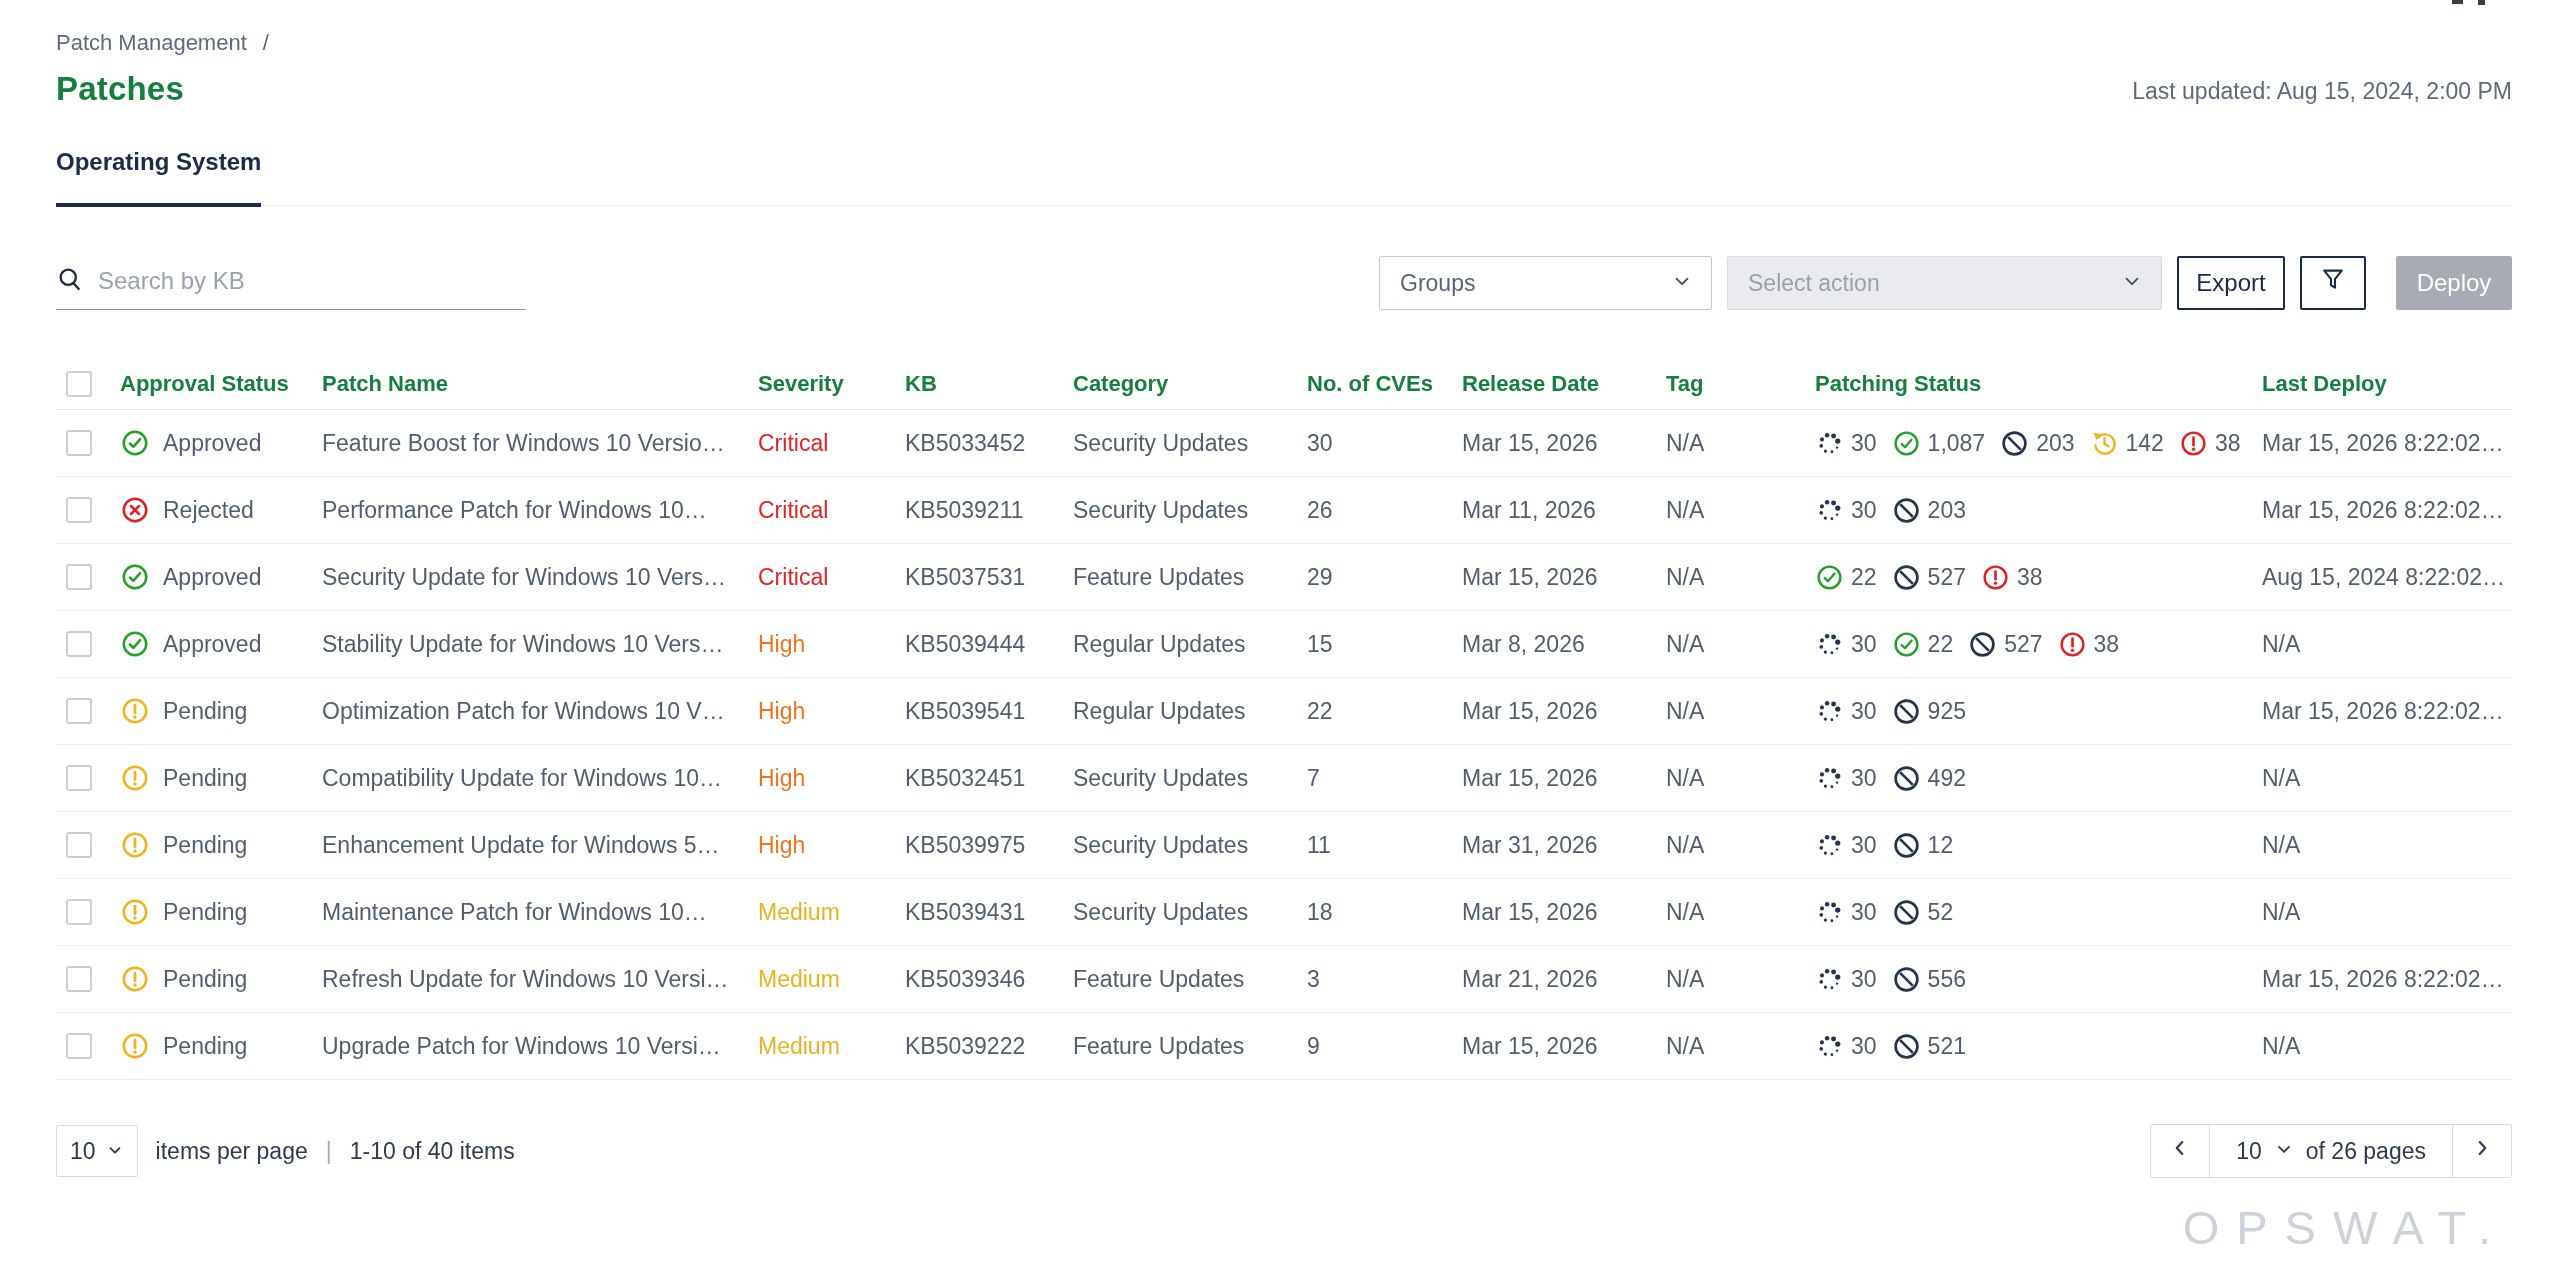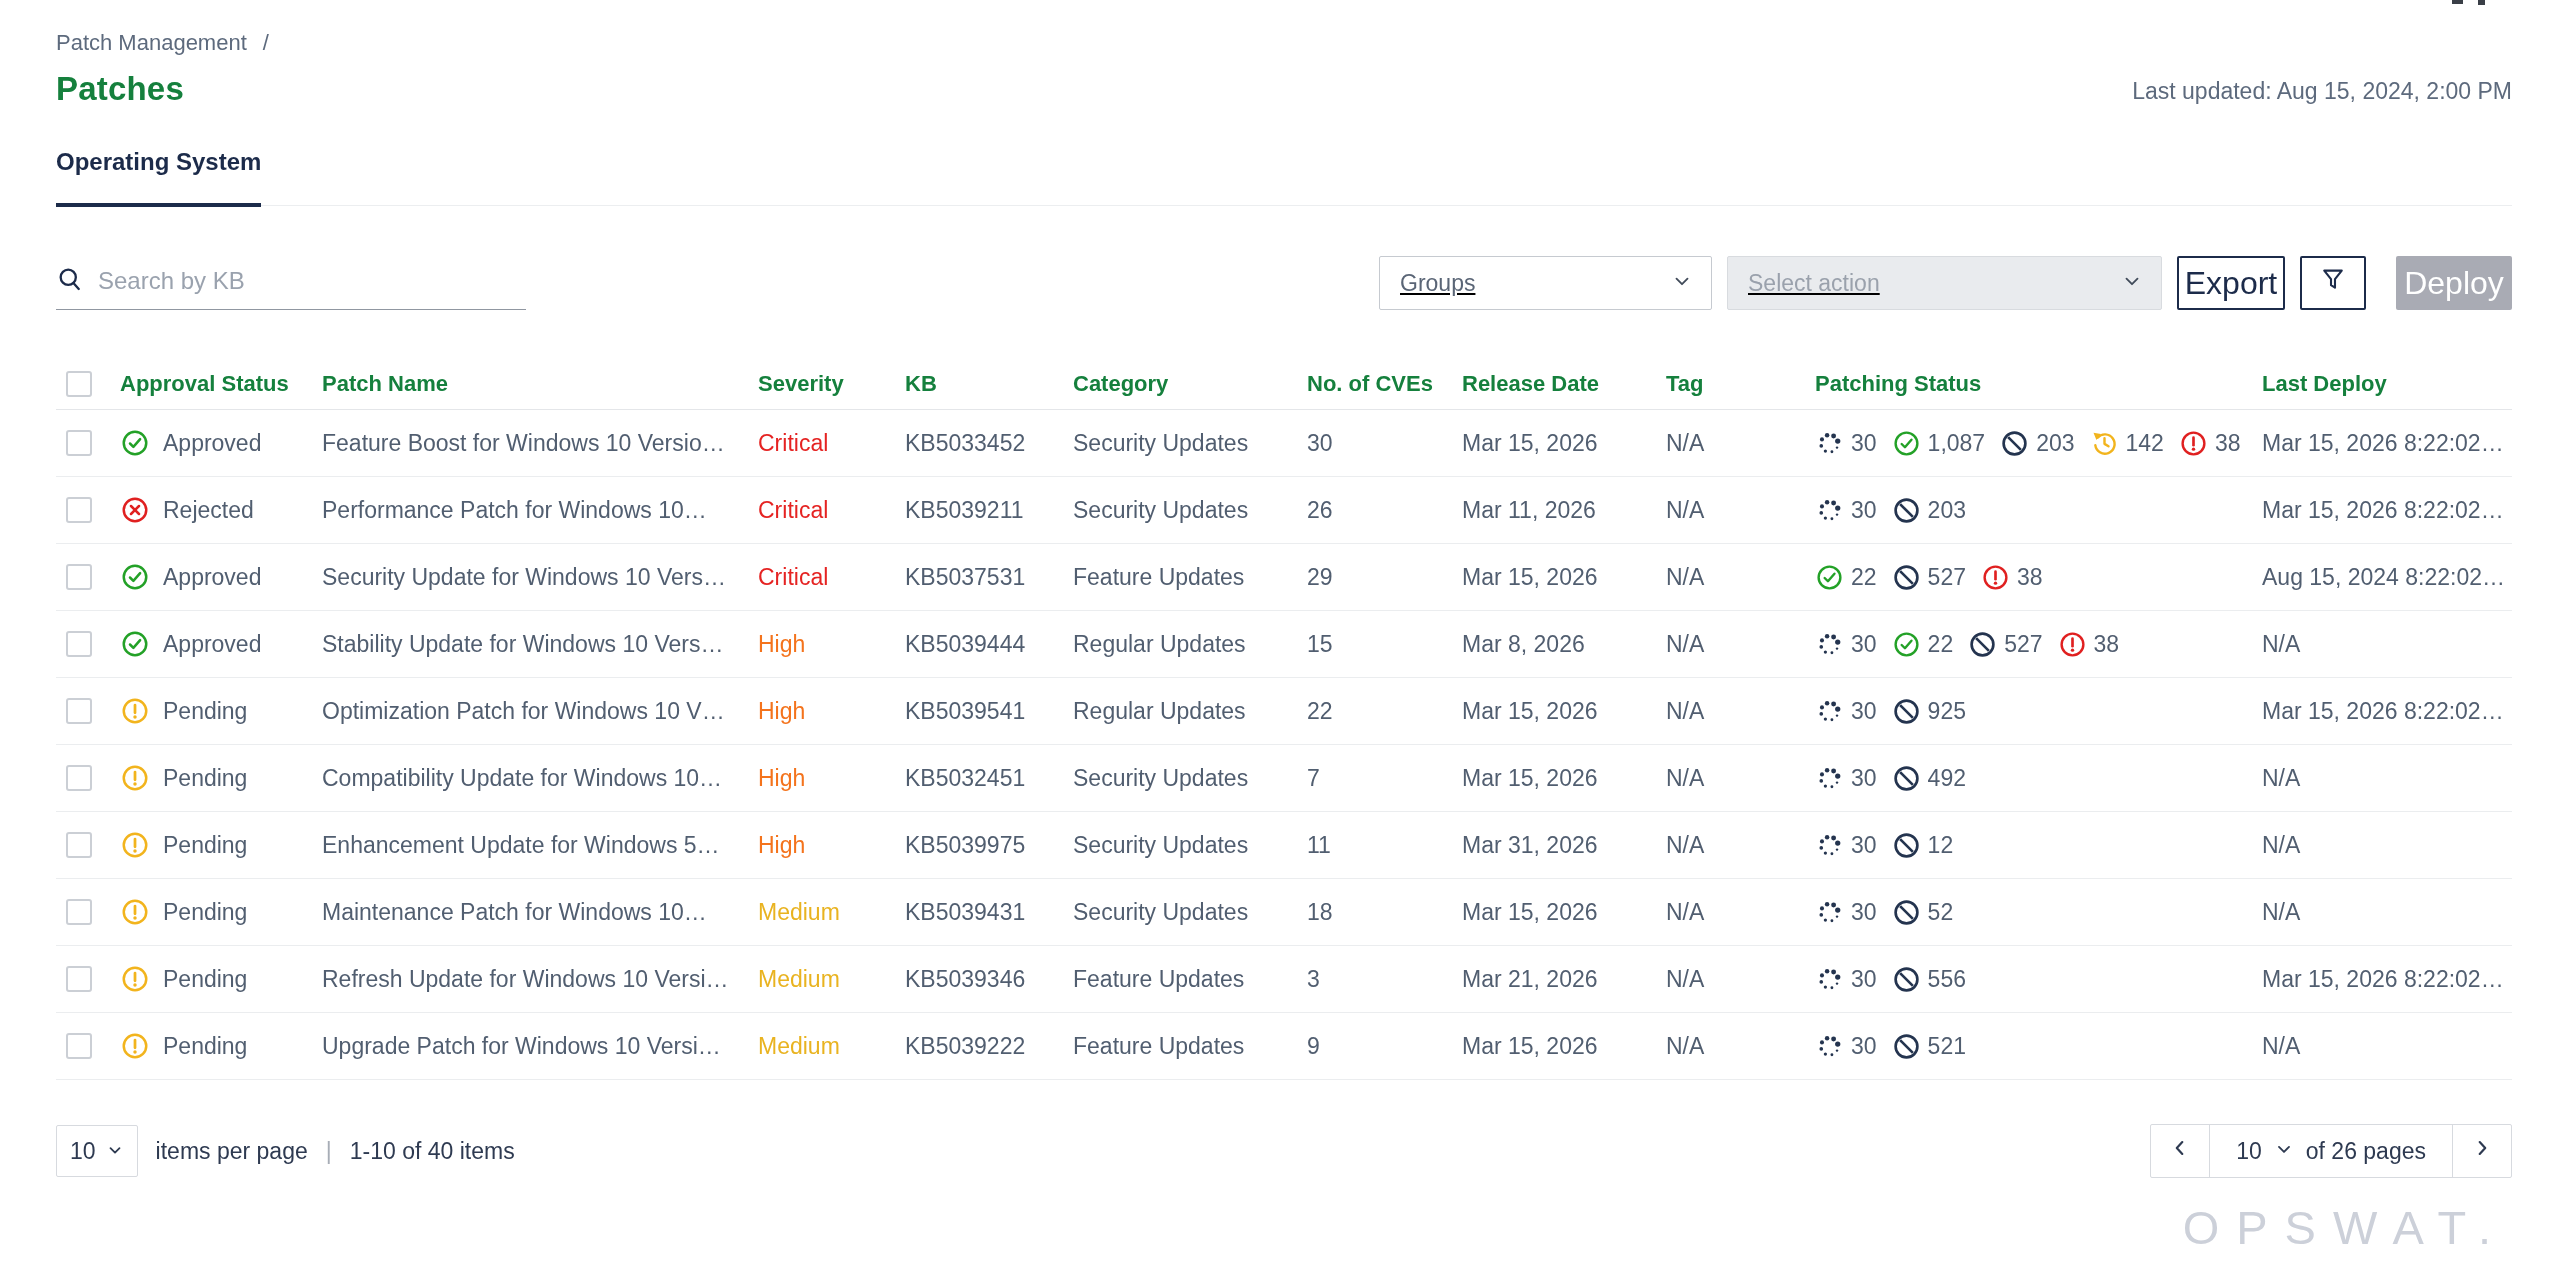--- a/index.html
+++ b/index.html
@@ -21,27 +21,27 @@
     padding-bottom: 27px; border-bottom: 4px solid #1c2b4a; margin-bottom: -2px; }
 
   .toolbar { margin-top: 50px; display: flex; justify-content: space-between; align-items: flex-end; }
   .search { width: 470px; display: flex; align-items: center; gap: 14px;
     border-bottom: 1px solid #9097a1; padding-bottom: 12px; }
   .search input { border: none; outline: none; font-size: 24px; color: #333; width: 100%;
     font-family: inherit; background: transparent; }
   .search input::placeholder { color: #9aa2ae; }
   .toolbar-right { display: flex; align-items: center; gap: 15px; }
   .select-box { height: 54px; display: flex; align-items: center; justify-content: space-between;
-    padding: 0 18px 0 20px; border: 1px solid #c6cad0; border-radius: 2px; background: #fff; text-decoration: underline; }
+    padding: 0 18px 0 20px; border: 1px solid #c6cad0; border-radius: 2px; background: #fff; }
   .select-box .sel-label { font-size: 23px; color: #5a6576; }
   .select-box.groups { width: 333px; }
   .select-box.action { width: 435px; background: #e9ebee; border-color: #d8dbdf; }
   .select-box.action .sel-label { color: #9aa1ac; }
   .btn { height: 54px; display: flex; align-items: center; justify-content: center;
-    font-size: 32px; font-family: inherit; border-radius: 2px; cursor: pointer; }
+    font-size: 24px; font-family: inherit; border-radius: 2px; cursor: pointer; }
   .btn.export { width: 108px; background: #fff; border: 2px solid #1c2b4a; color: #1c2b4a; font-weight: 500; }
   .btn.filter { width: 66px; background: #fff; border: 2px solid #1c2b4a; }
   .btn.deploy { width: 116px; border: none; color: #ffffff; font-weight: 500; }
 
   .table { margin-top: 48px; }
   .tr { display: grid;
     grid-template-columns: 64px 202px 436px 147px 168px 234px 155px 204px 149px 447px minmax(0,1fr);
     align-items: center; border-bottom: 1px solid #ebedef; height: 67px; }
   .tr.head { height: 52px; border-bottom: 1px solid #e4e6e9; }
   .th { font-size: 22px; font-weight: 700; color: #15803d; white-space: nowrap; }

